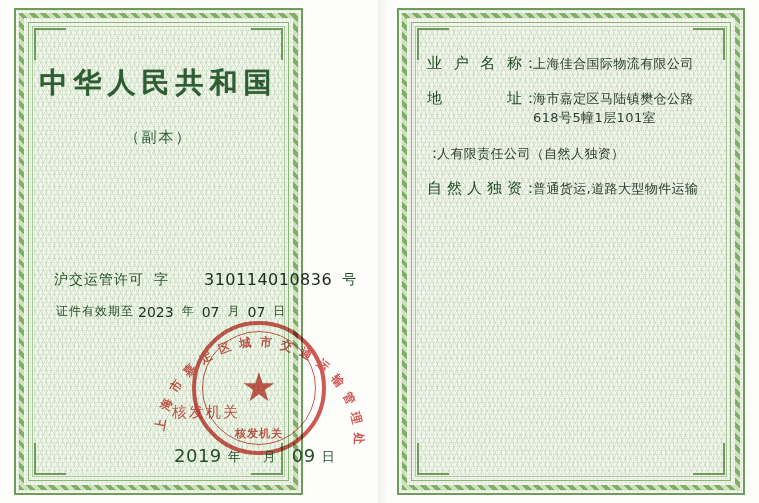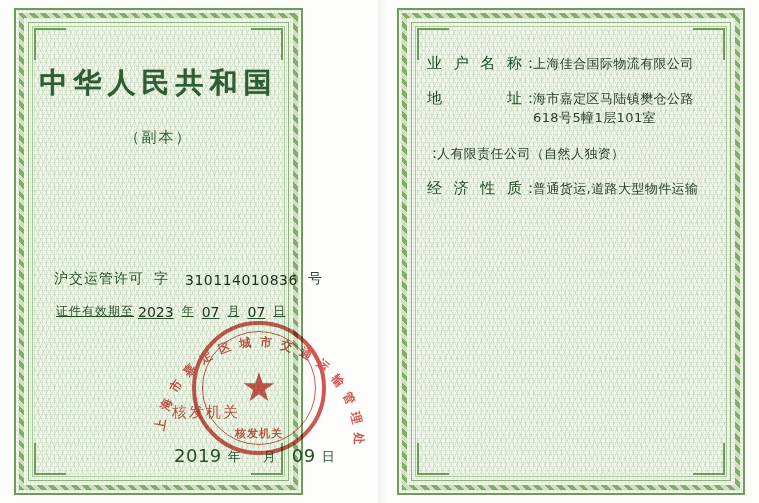--- a/index.html
+++ b/index.html
@@ -133,26 +133,27 @@
     color: #20331f;
     padding: 0 4px;
   }
   .field-row .suffix {
     font-size: 14px;
     letter-spacing: 1px;
   }
 
   #license-no-row { left: 40px; top: 262px; }
   #license-no-row .number {
-    font-size: 14px;
+    font-size: 16px;
     color: #1b2a1a;
     padding: 0 10px 0 6px;
     letter-spacing: 0.5px;
-  }
-  #validity-row { left: 42px; top: 295px; font-size: 12px; text-decoration: underline; }
+    margin-left: 19px;
+  }
+  #validity-row { left: 42px; top: 295px; font-size: 12px; }
   #validity-row .label { font-size: 12px; }
   #validity-row .value { font-size: 14px; }
   #validity-row .unit { font-size: 12px; padding: 0 4px; }
 
   #issue-date-row { left: 160px; top: 437px; font-size: 13px; }
   #issue-date-row .unit { font-size: 13px; padding: 0 16px 0 6px; }
   #issue-date-row .year { font-size: 18px; letter-spacing: 0.5px; }
 
   
   #authority-row {
@@ -371,21 +372,21 @@
         <span class="info-colon">：</span>
         <span class="info-value two-line">海市嘉定区马陆镇樊仓公路618号5幢1层101室</span>
       </div>
 
       <div class="info-row">
         <span class="info-colon">：</span>
         <span class="info-value">人有限责任公司（自然人独资）</span>
       </div>
 
       <div class="info-row">
-        <span class="info-label">经济性质</span>
+        <span class="info-label">自然人独资</span>
         <span class="info-colon">：</span>
         <span class="info-value">普通货运,道路大型物件运输</span>
       </div>
 
     </div>
   </div>
 
 </div>
 
 </body></html>

